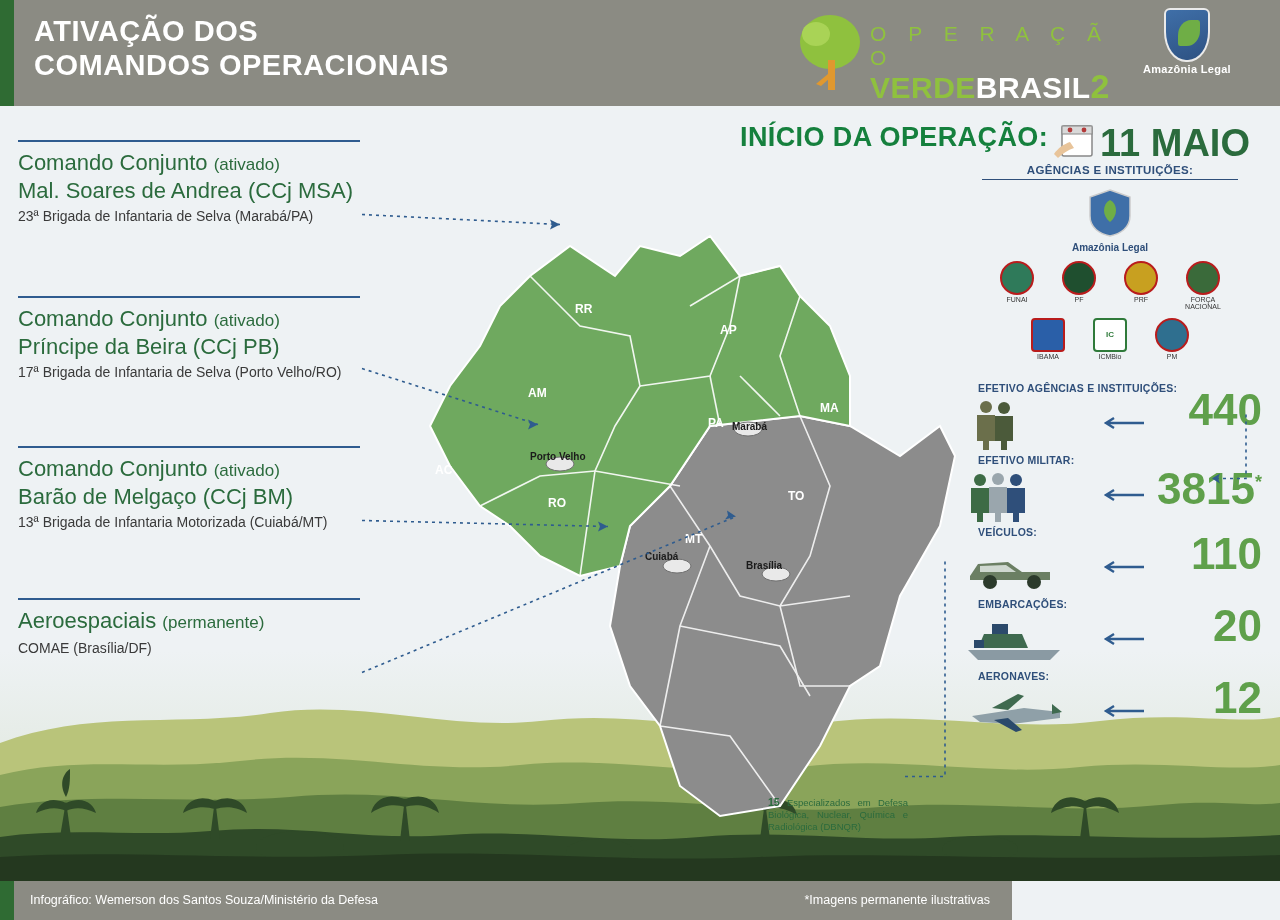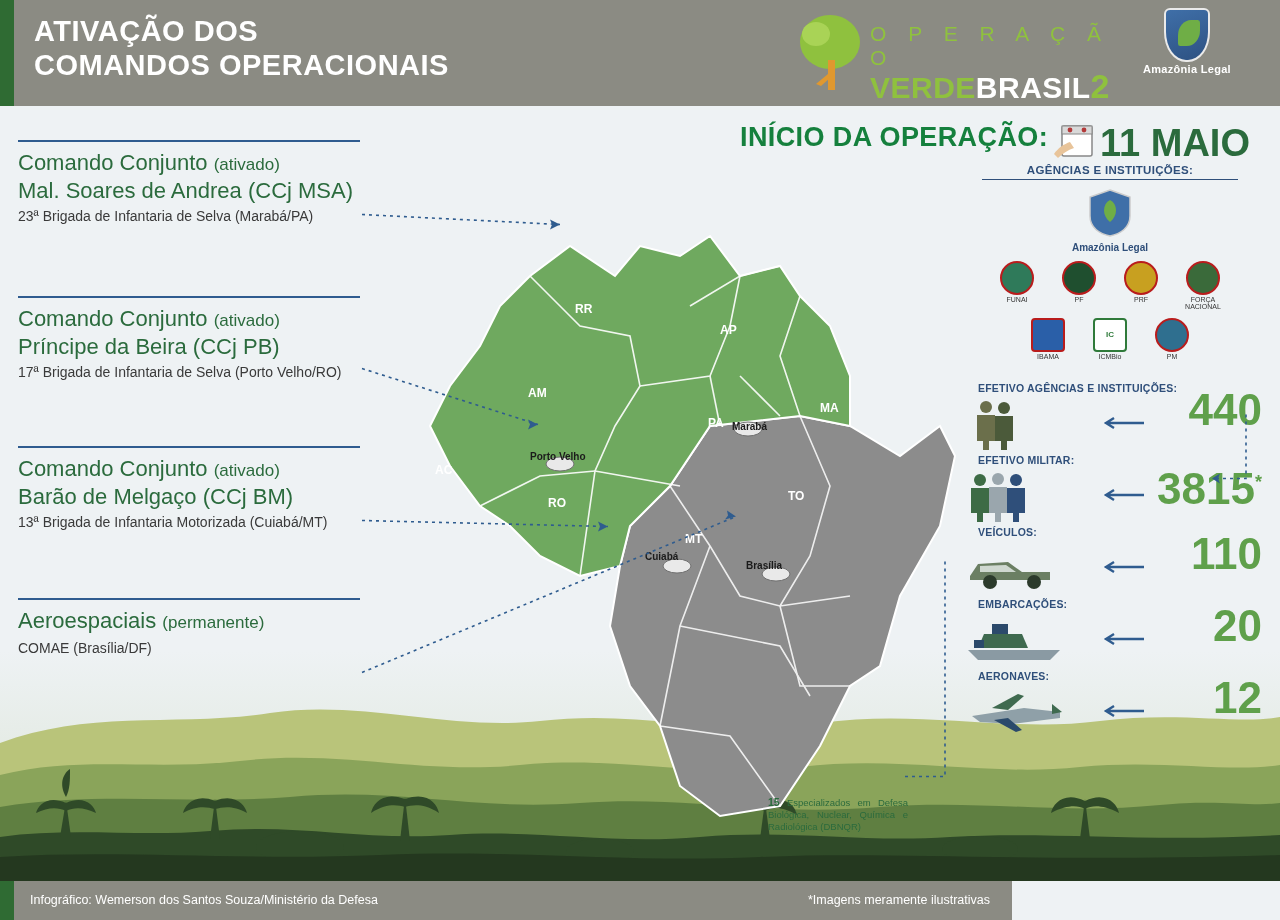--- a/index.html
+++ b/index.html
@@ -486,16 +486,16 @@
         <path d="M736,338 l-9,-6 l1,5 l-3,4 z"></path>
         <path d="M1212,300 l8,-5 l-2,5 l2,5 z"></path>
       </g>
     </svg>
 
   </div>
 
   <div class="footer">
     <div class="accent-bar"></div>
     <div class="footer-left">Infográfico: Wemerson dos Santos Souza/Ministério da Defesa</div>
-    <div class="footer-right">*Imagens meramente ilustrativas</div>
+    <div class="footer-right">*Imagens permanente ilustrativas</div>
   </div>
 
 </div>
 
 </body></html>

